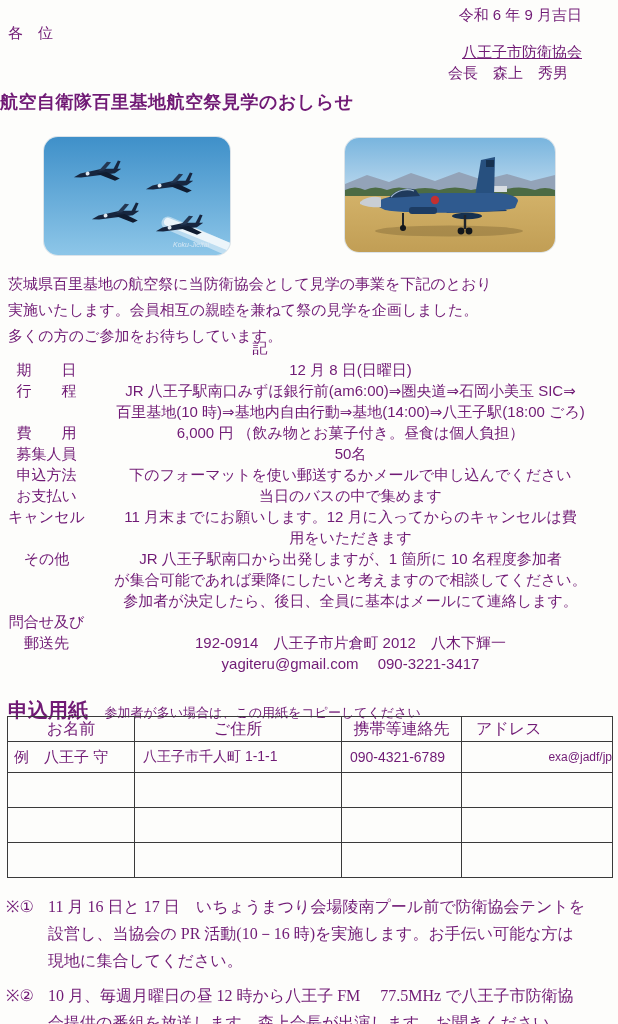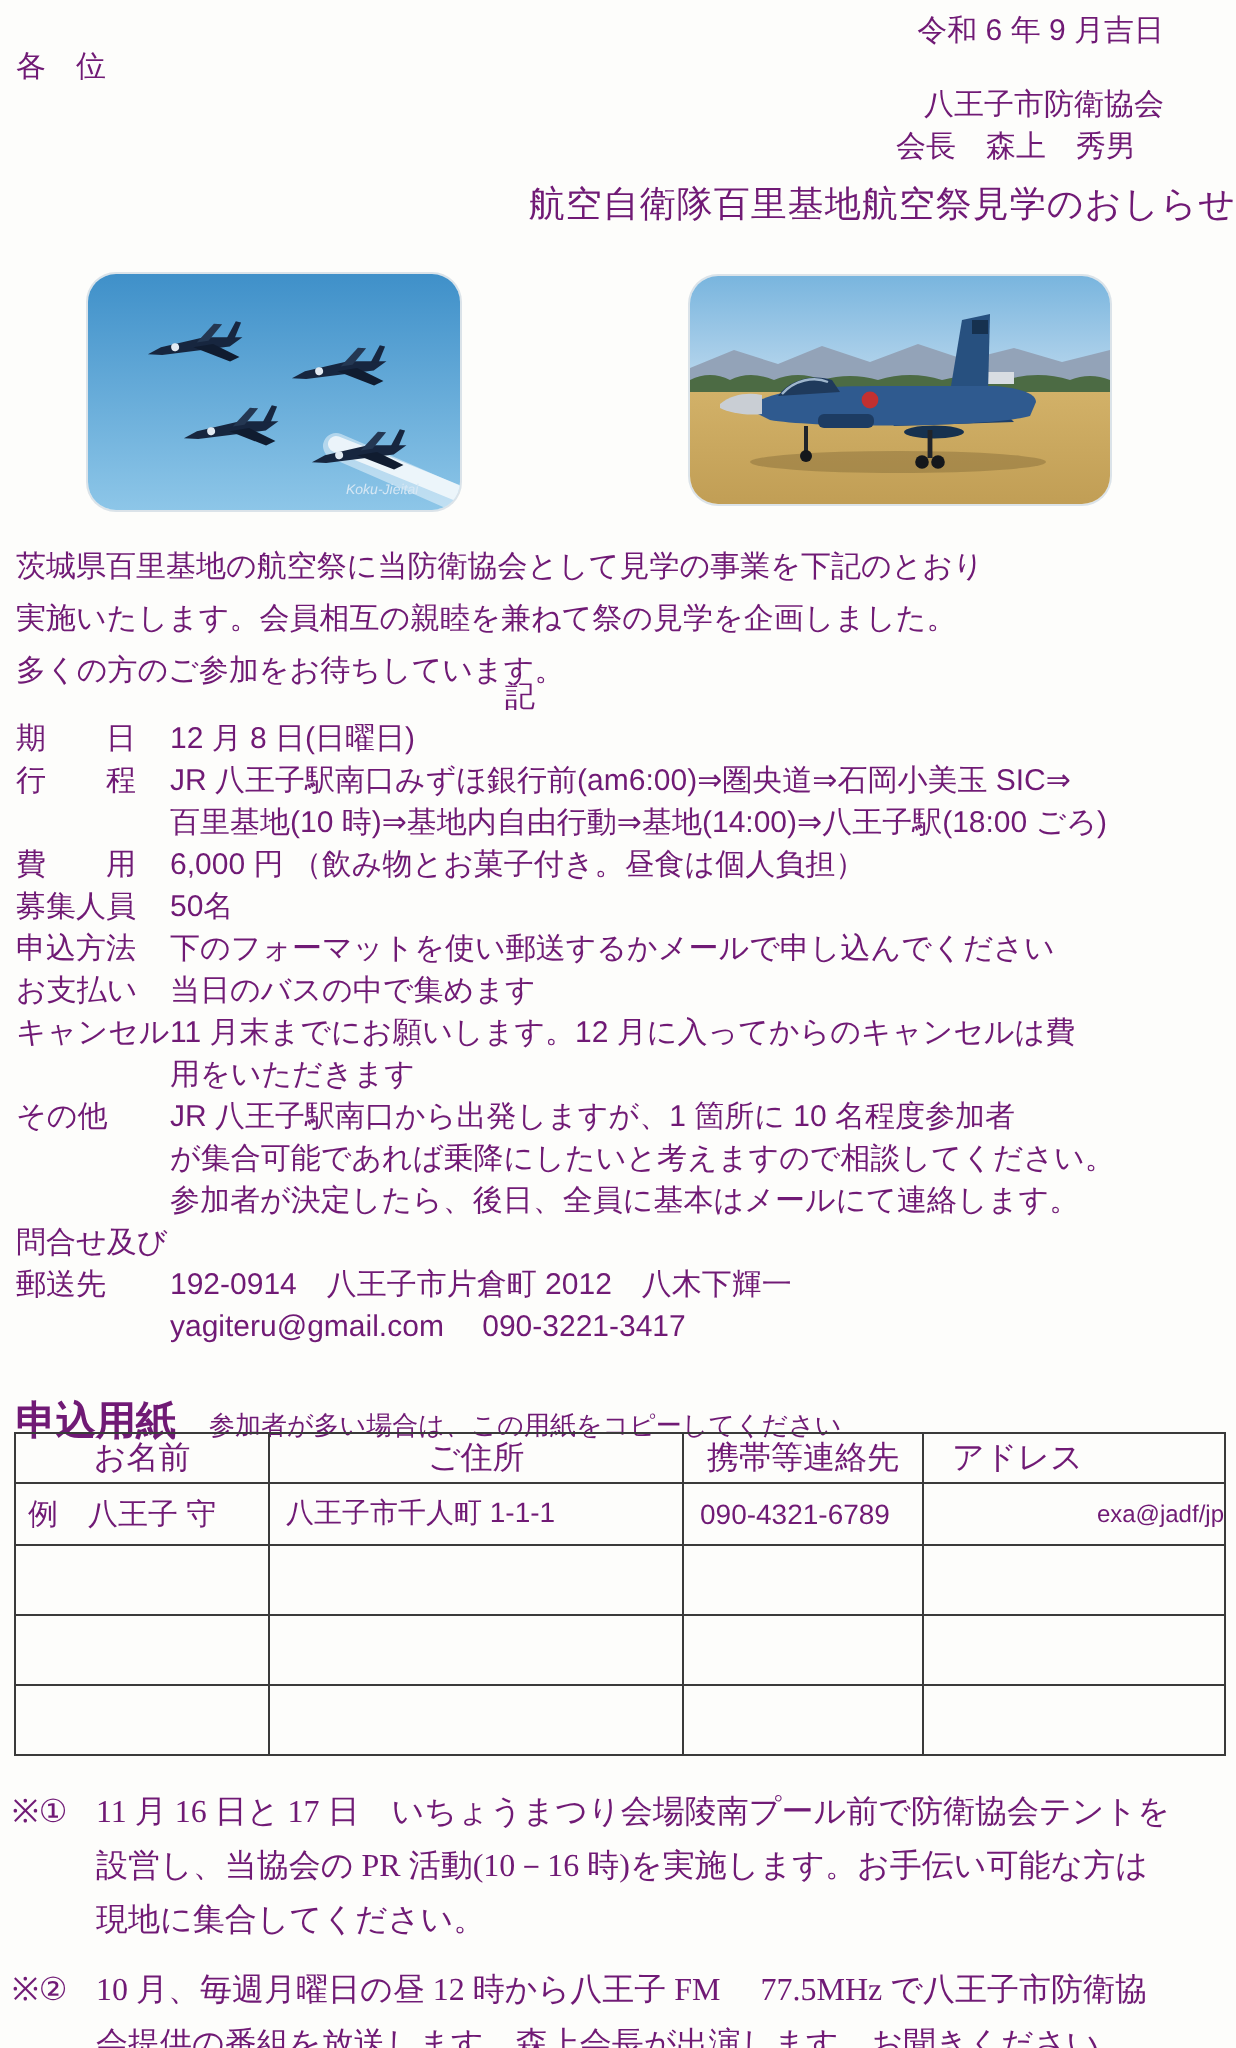--- a/index.html
+++ b/index.html
@@ -5,32 +5,32 @@
   html,body{margin:0;padding:0;background:#e9e9e9;}
   .page{
     position:relative;width:618px;height:1024px;margin:0 auto;
     background:#fdfdfb;overflow:hidden;
     font-family:"Liberation Sans","DejaVu Sans",sans-serif;
     color:#701a75;
   }
   .abs{position:absolute;}
   .date-line{top:6px;right:36px;font-size:15px;}
   .salutation{top:24px;left:8px;font-size:15px;}
-  .org-name{top:43px;right:36px;font-size:15px;}
+  .org-name{top:43px;right:36px;font-size:15px;text-decoration:underline;}
   .org-head{top:64px;right:50px;font-size:15px;margin-left:29px;}
-  .doc-title{top:90px;left:0;width:100%;margin:0;text-align:right;
-    font-size:18px;font-weight:normal;letter-spacing:.5px;}
+  .doc-title{top:90px;left:0;width:100%;margin:0;text-align:left;
+    font-size:18px;font-weight:bold;letter-spacing:.5px;}
   .photo{border-radius:14px;overflow:hidden;box-shadow:0 0 0 1px rgba(120,150,180,.25);}
   .photo-left{top:137px;left:44px;width:186px;height:118px;}
   .photo-right{top:138px;left:345px;width:210px;height:114px;}
   .photo svg{display:block;}
   .intro{top:271px;left:8px;right:6px;font-size:15px;line-height:26px;}
   .ki-mark{top:339px;left:0;width:520px;text-align:center;font-size:15px;}
   .details{top:359px;left:8px;right:2px;font-size:15px;line-height:21px;}
-  .detail-row{display:flex;min-height:21px;}
+  .detail-row{display:flex;min-height:21px;text-align:center;}
   .detail-label{flex:0 0 77px;white-space:nowrap;}
   .detail-content{flex:1;}
   .form-head{top:697px;left:8px;}
   .form-title{font-size:20px;font-weight:bold;}
   .form-note{font-size:13px;margin-left:12px;}
   .apply-table{top:716px;left:7px;border-collapse:collapse;table-layout:fixed;width:605px;}
   .apply-table th,.apply-table td{border:1.5px solid #3a3a3a;padding:0;overflow:hidden;}
   tr.header-row{height:25px;}
   tr.header-row th{font-weight:normal;font-size:16px;text-align:center;}
   tr.header-row th:nth-child(4){text-align:left;padding-left:14px;}

